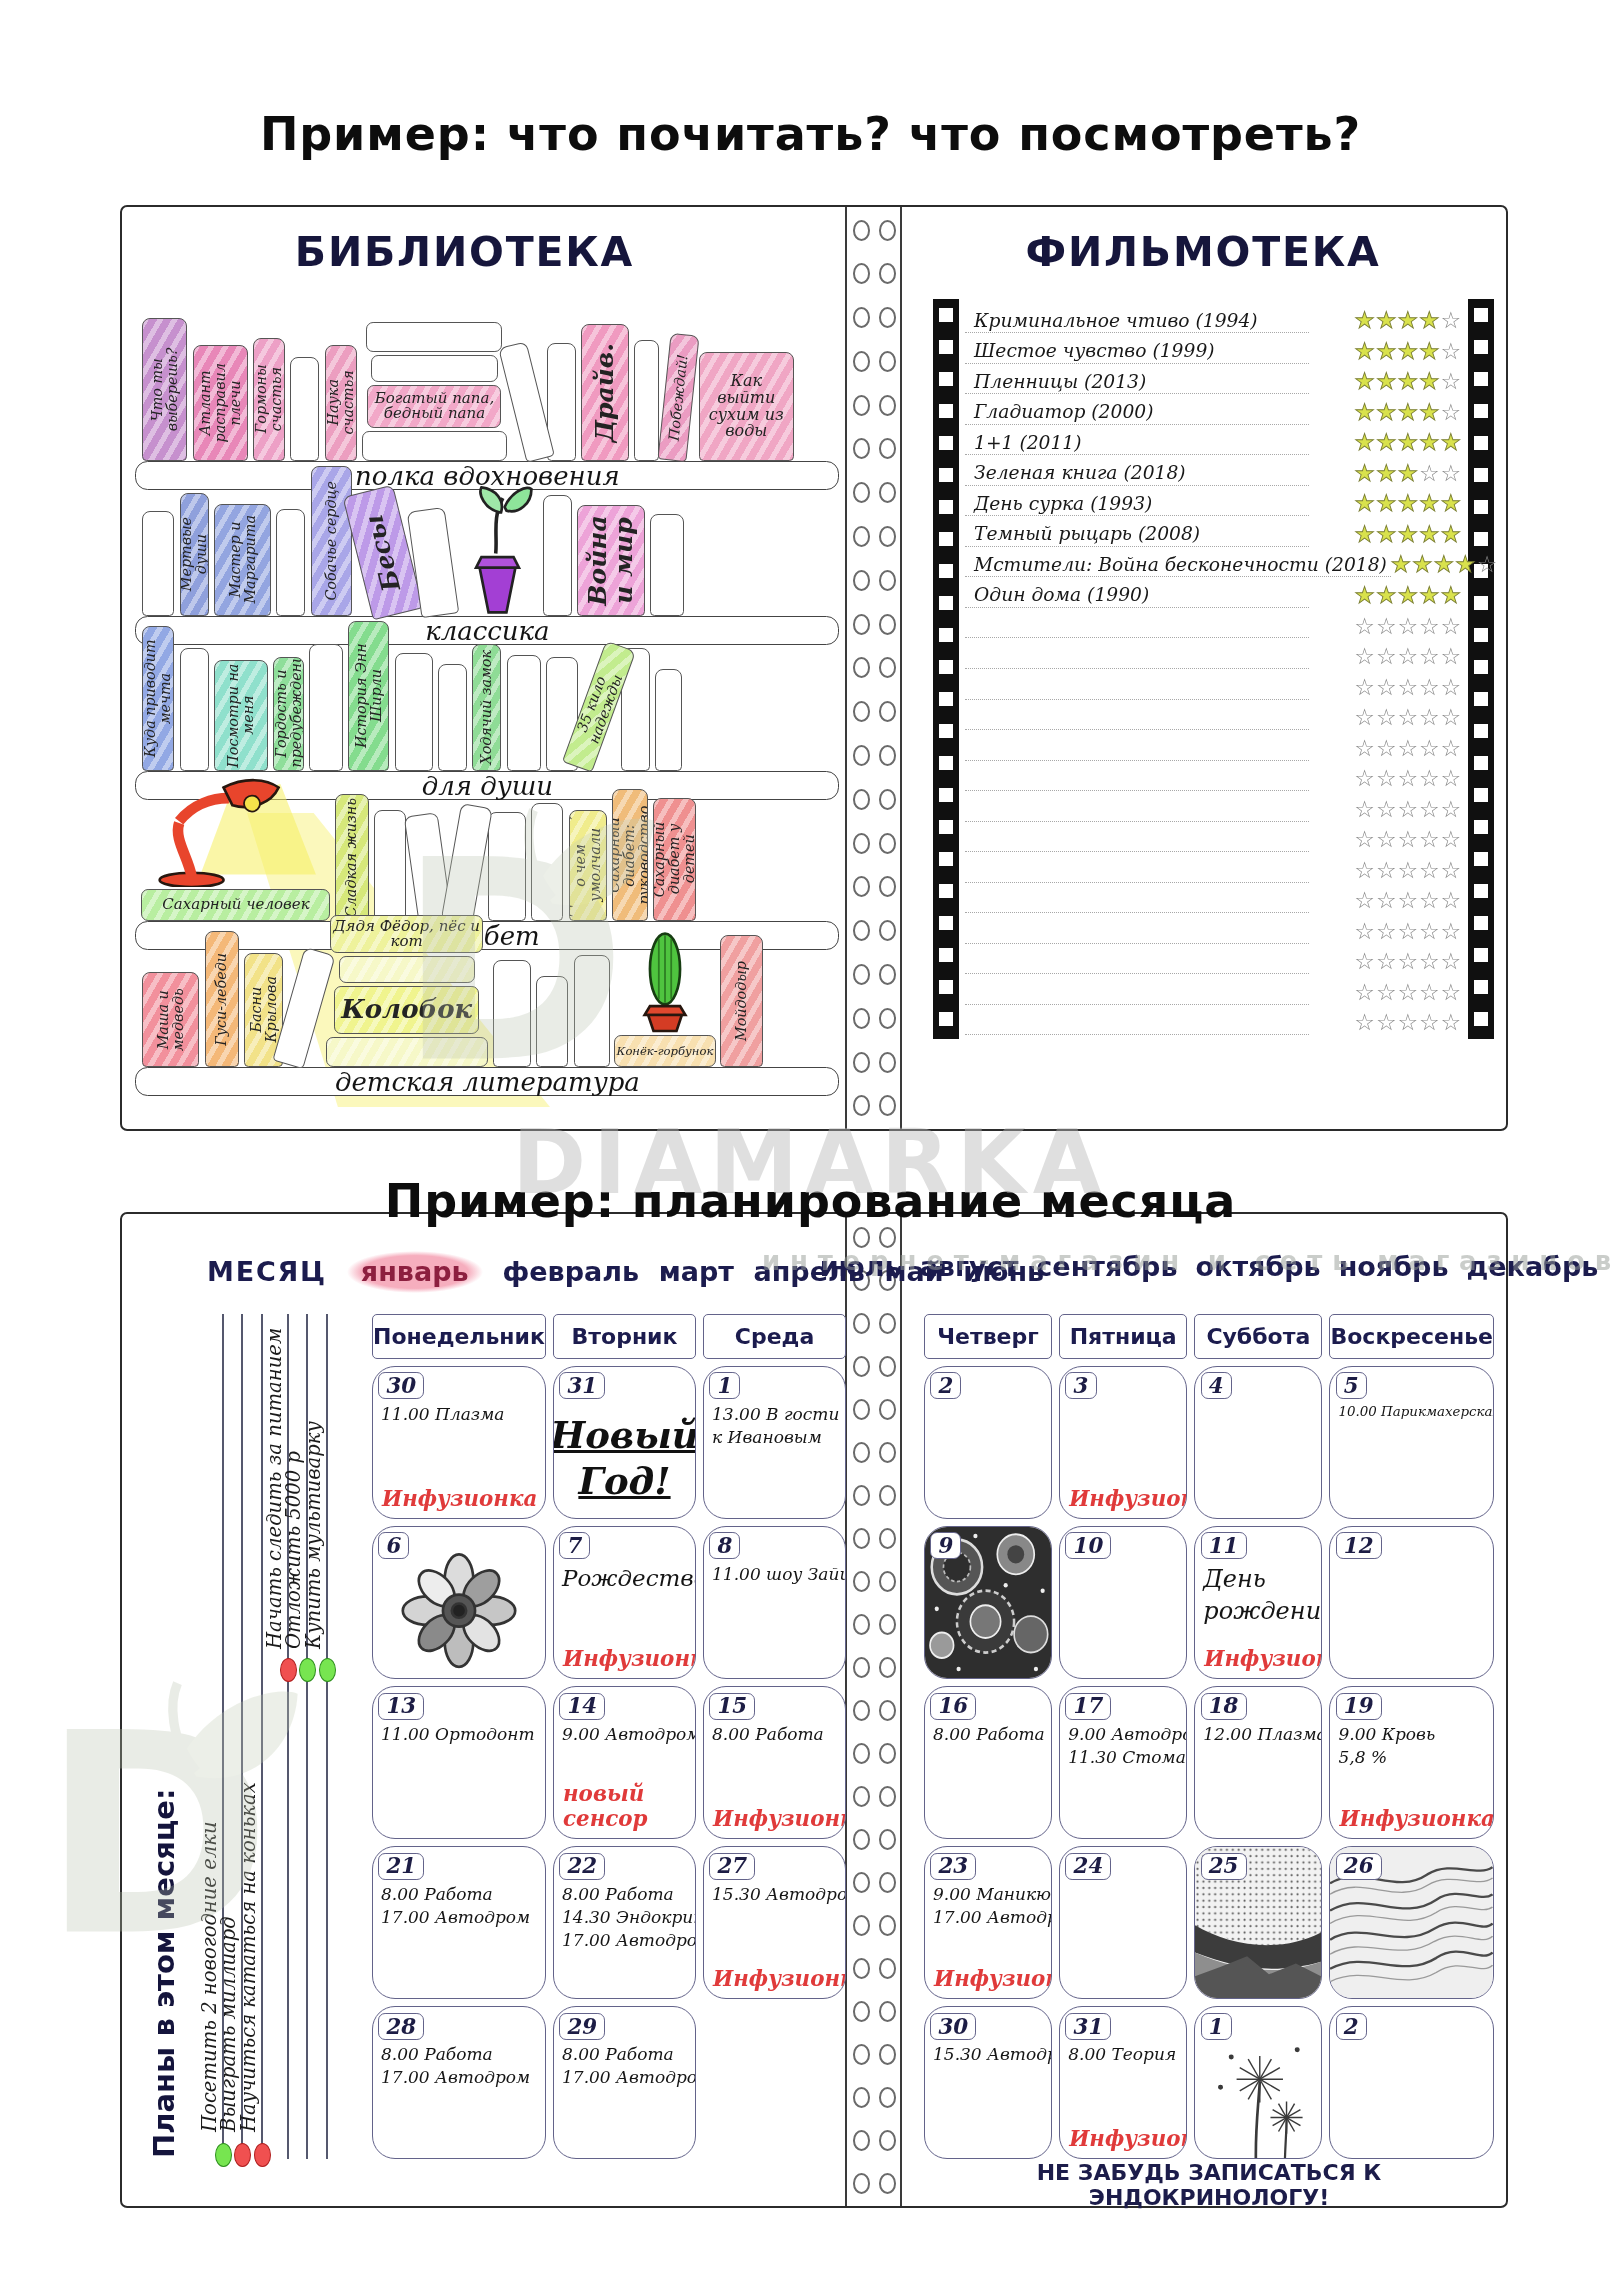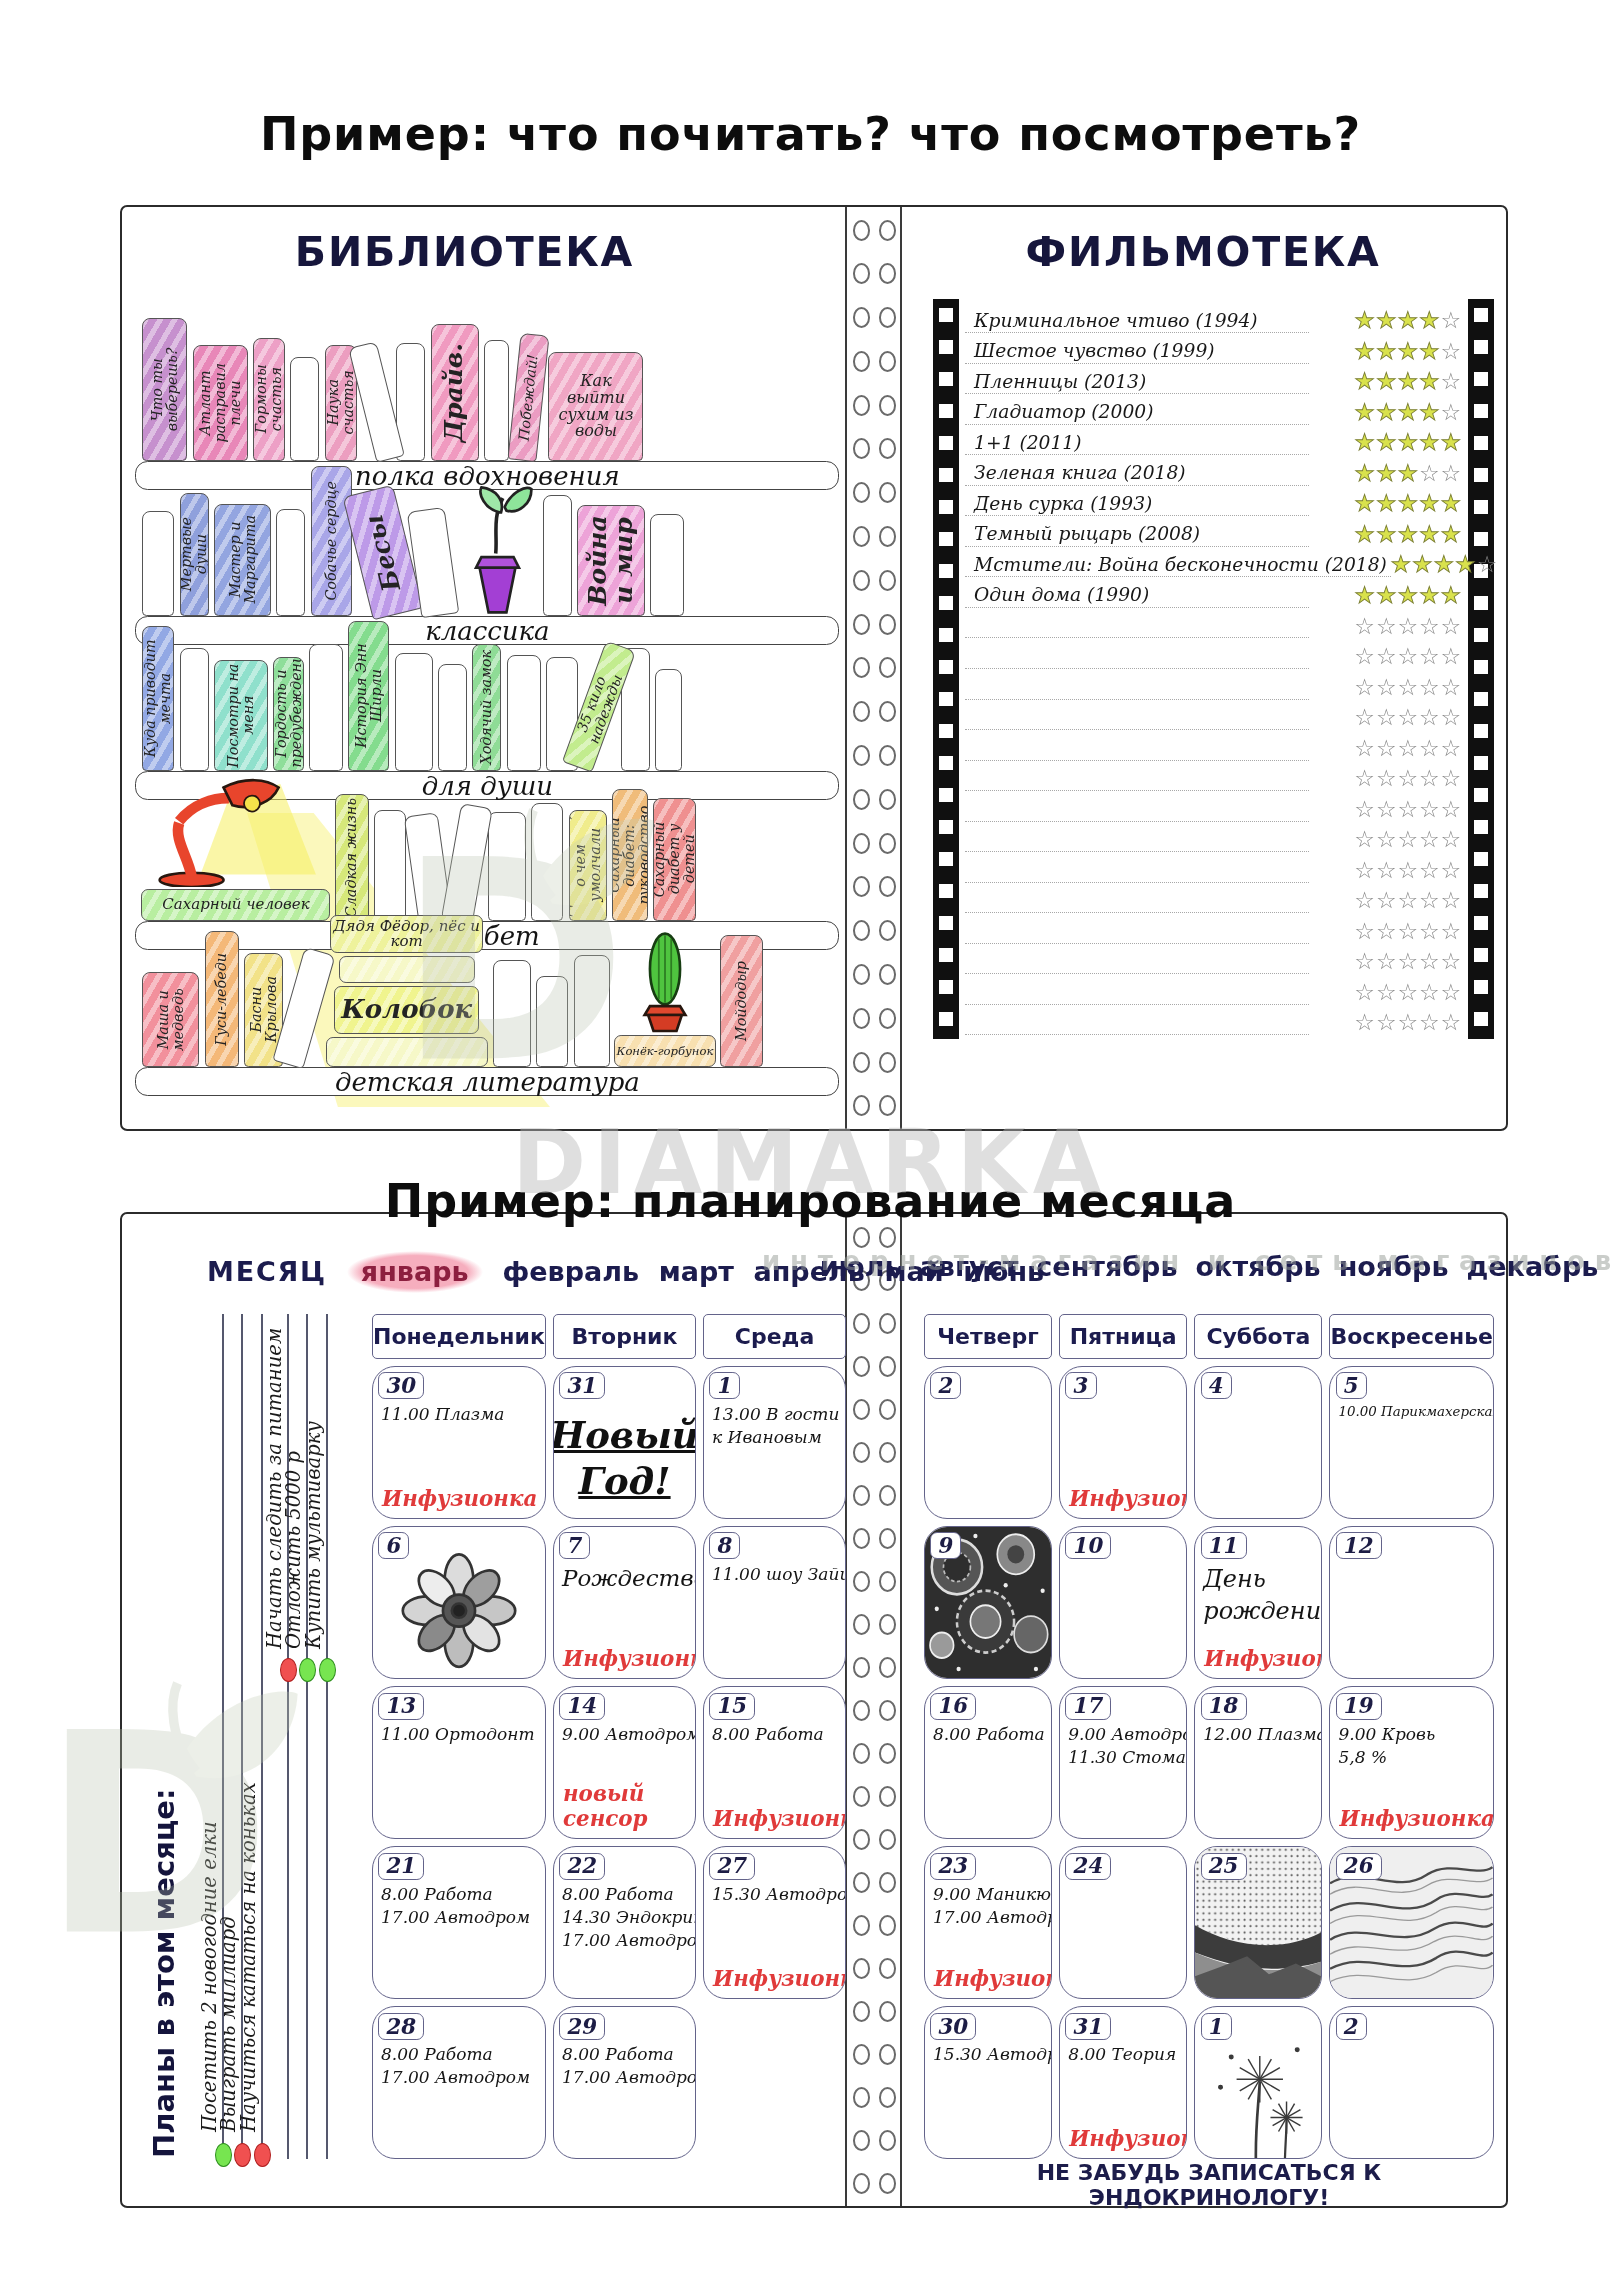--- a/index.html
+++ b/index.html
@@ -140,20 +140,34 @@
               <span class="vtext">Атлант расправил плечи</span>
             </div>
             <div class="vbook" style="width: 30px; height: 121px; background: repeating-linear-gradient(120deg, rgba(255, 255, 255, 0.42) 0px, rgba(255, 255, 255, 0.42) 5.3px, rgba(255, 255, 255, 0) 5.3px, rgba(255, 255, 255, 0) 12.5px), rgb(237, 160, 198);">
               <span class="vtext">Гормоны счастья</span>
             </div>
             <div class="vbook" style="width: 27px; height: 102px;">
               <span class="vtext"></span>
             </div>
             <div class="vbook" style="width: 30px; height: 114px; background: repeating-linear-gradient(120deg, rgba(255, 255, 255, 0.42) 0px, rgba(255, 255, 255, 0.42) 5.3px, rgba(255, 255, 255, 0) 5.3px, rgba(255, 255, 255, 0) 12.5px), rgb(236, 158, 192);">
               <span class="vtext">Наука счастья</span>
+            </div>
+            <div class="stack">
+              <div class="hbook" style="width: 134px; height: 28.5px;">
+                <span class="htext"></span>
+              </div>
+              <div class="hbook" style="width: 125px; height: 25px;">
+                <span class="htext"></span>
+              </div>
+              <div class="hbook" style="width: 132px; height: 41px; background: repeating-linear-gradient(120deg, rgba(255, 255, 255, 0.42) 0px, rgba(255, 255, 255, 0.42) 5.3px, rgba(255, 255, 255, 0) 5.3px, rgba(255, 255, 255, 0) 12.5px), rgb(242, 168, 200);">
+                <span class="htext">Богатый папа, бедный папа</span>
+              </div>
+              <div class="hbook" style="width: 143px; height: 28.5px;">
+                <span class="htext"></span>
+              </div>
             </div>
             <div class="vbook" style="width: 27px; height: 116px; transform: rotate(-14deg);">
               <span class="vtext"></span>
             </div>
             <div class="vbook" style="width: 27px; height: 116px;">
               <span class="vtext"></span>
             </div>
             <div class="vbook" style="width: 46px; height: 135px; background: repeating-linear-gradient(120deg, rgba(255, 255, 255, 0.42) 0px, rgba(255, 255, 255, 0.42) 5.3px, rgba(255, 255, 255, 0) 5.3px, rgba(255, 255, 255, 0) 12.5px), rgb(240, 154, 192);">
               <span class="vtext bigtext">Драйв.</span>
             </div>

